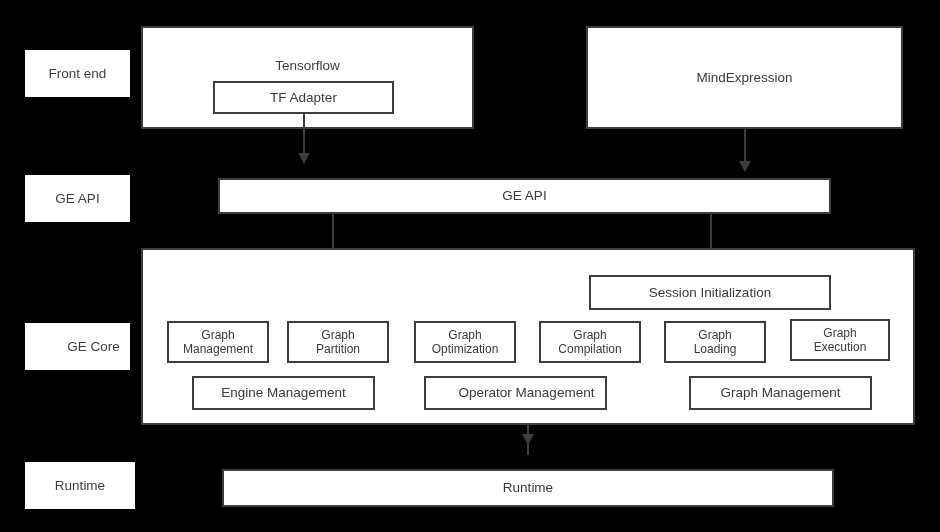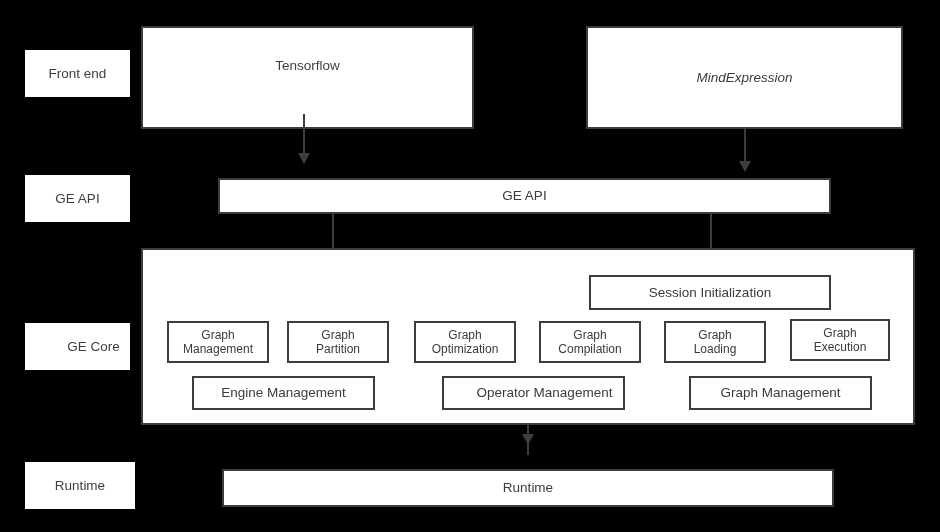--- a/index.html
+++ b/index.html
@@ -89,22 +89,23 @@
   <div class="box plain rail-label" style="left:25px; top:175px; width:105px; height:47px;">GE API</div>
 
   <div class="box plain rail-label" style="left:25px; top:323px; width:105px; height:47px;padding-left:32px;">GE Core</div>
 
   <div class="box plain rail-label" style="left:25px; top:462px; width:110px; height:47px;">Runtime</div>
 
   <div class="box bordered frontend-frame" style="left:141px; top:26px; width:333px; height:103px;">
     <span class="frontend-title" style="top:30px;">Tensorflow</span>
   </div>
 
+  <div class="box bordered inner-box" style="left:213px; top:81px; width:181px; height:33px;">TF Adapter</div>
 
-  <div class="box bordered inner-box" style="left:586px; top:26px; width:317px; height:103px;font-style:italic;">MindExpression</div>
+  <div class="box bordered inner-box" style="left:586px; top:26px; width:317px; height:103px;">MindExpression</div>
 
   <div class="arrow-line" style="left:303px; top:114px; height:40px;"></div>
   <div class="arrow-head" style="left:298px; top:153px;"></div>
 
   <div class="arrow-line" style="left:744px; top:129px; height:33px;"></div>
   <div class="arrow-head" style="left:739px; top:161px;"></div>
 
   <div class="box bordered bar-label" style="left:218px; top:178px; width:613px; height:36px;">GE API</div>
 
   <div class="arrow-line" style="left:332px; top:214px; height:39px;"></div>
@@ -143,21 +144,21 @@
     <span>Loading</span>
   </div>
 
   <div class="box bordered cell" style="left:790px; top:319px; width:100px; height:42px; flex-direction:column;">
     <span>Graph</span>
     <span>Execution</span>
   </div>
 
   <div class="box bordered cell-wide" style="left:192px; top:376px; width:183px; height:34px;">Engine Management</div>
 
-  <div class="box bordered cell-wide" style="left:442px; top:376px; width:183px; height:34px;padding-left:22px;">Operator Management</div>
+  <div class="box bordered cell-wide" style="left:424px; top:376px; width:183px; height:34px;padding-left:22px;">Operator Management</div>
 
   <div class="box bordered cell-wide" style="left:689px; top:376px; width:183px; height:34px;">Graph Management</div>
 
   <div class="arrow-line" style="left:527px; top:425px; height:30px;"></div>
   <div class="arrow-head" style="left:522px; top:434px;"></div>
 
   <div class="box bordered bar-label" style="left:222px; top:469px; width:612px; height:38px;">Runtime</div>
 
 </div>
 

